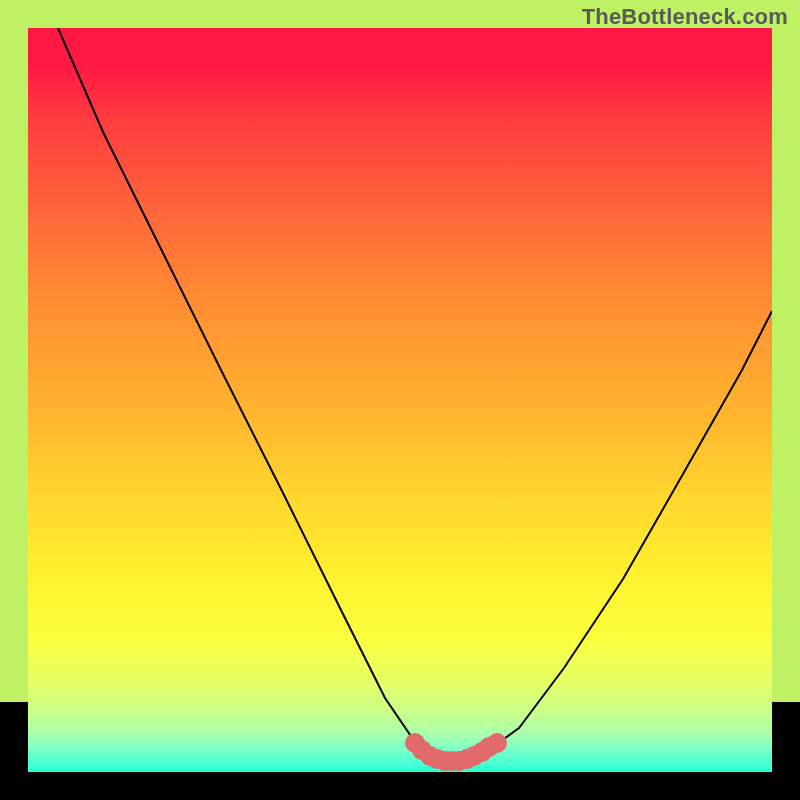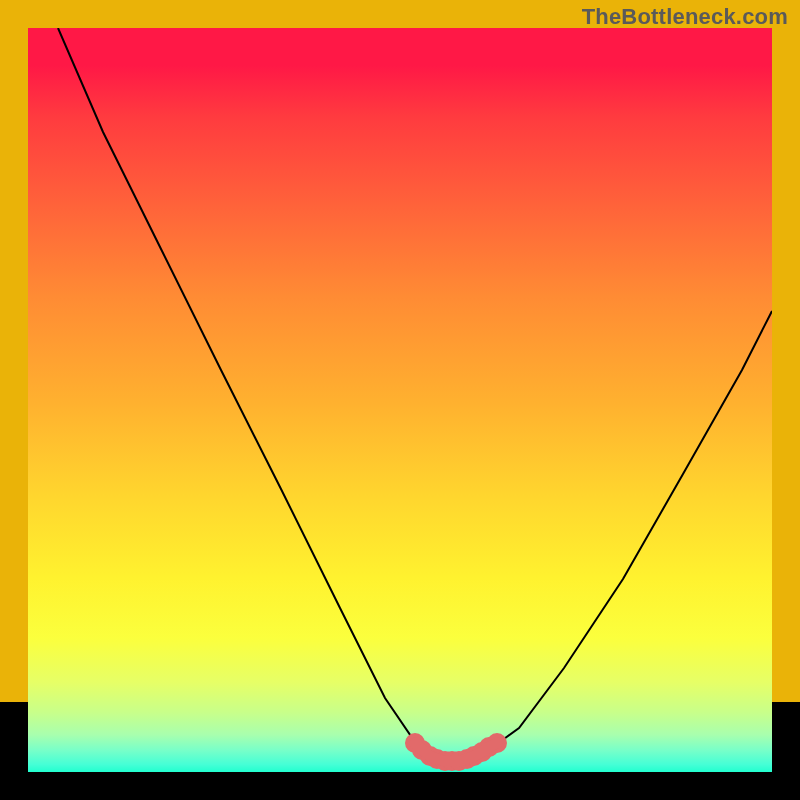--- a/index.html
+++ b/index.html
@@ -8,21 +8,21 @@
     width: 800px;
     height: 800px;
     background: #000;
     overflow: hidden;
     font-family: Arial, Helvetica, sans-serif;
   }
   .frame {
     position: relative;
     width: 800px;
     height: 702px;
-    background: #eab308;
+    background: #bef264;
   }
   .watermark {
     position: absolute;
     top: 4px;
     right: 12px;
     color: #5a5a5a;
     font-size: 22px;
     font-weight: 600;
     letter-spacing: 0.2px;
     z-index: 10;

